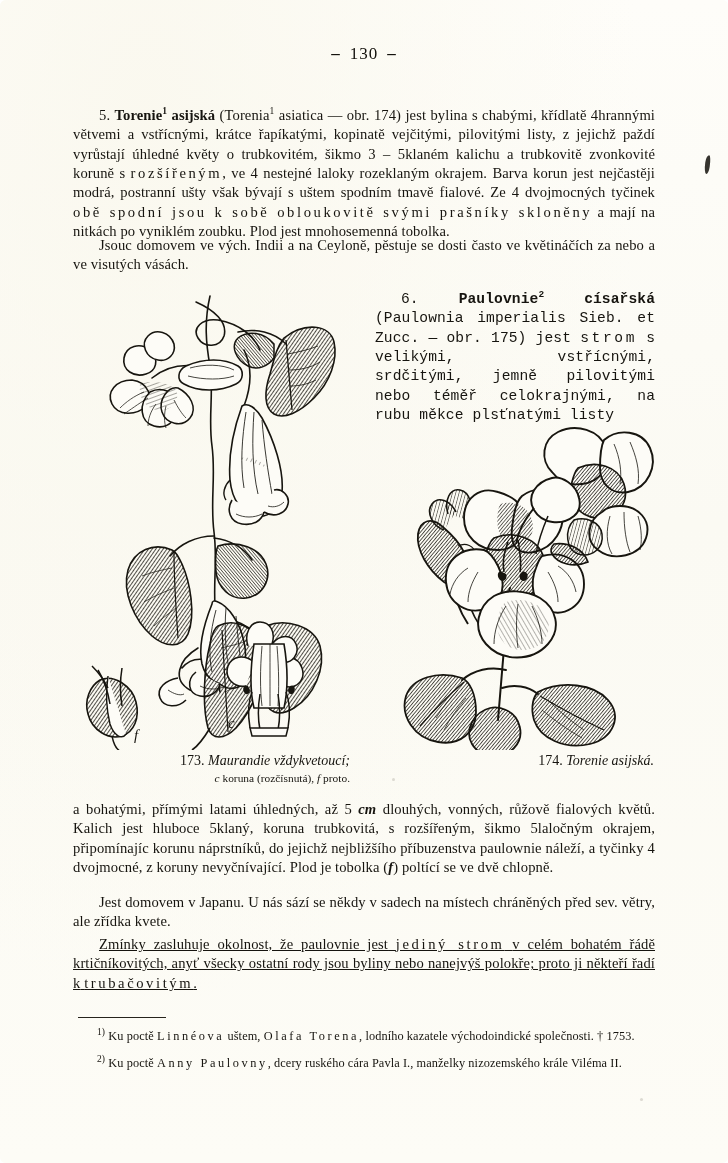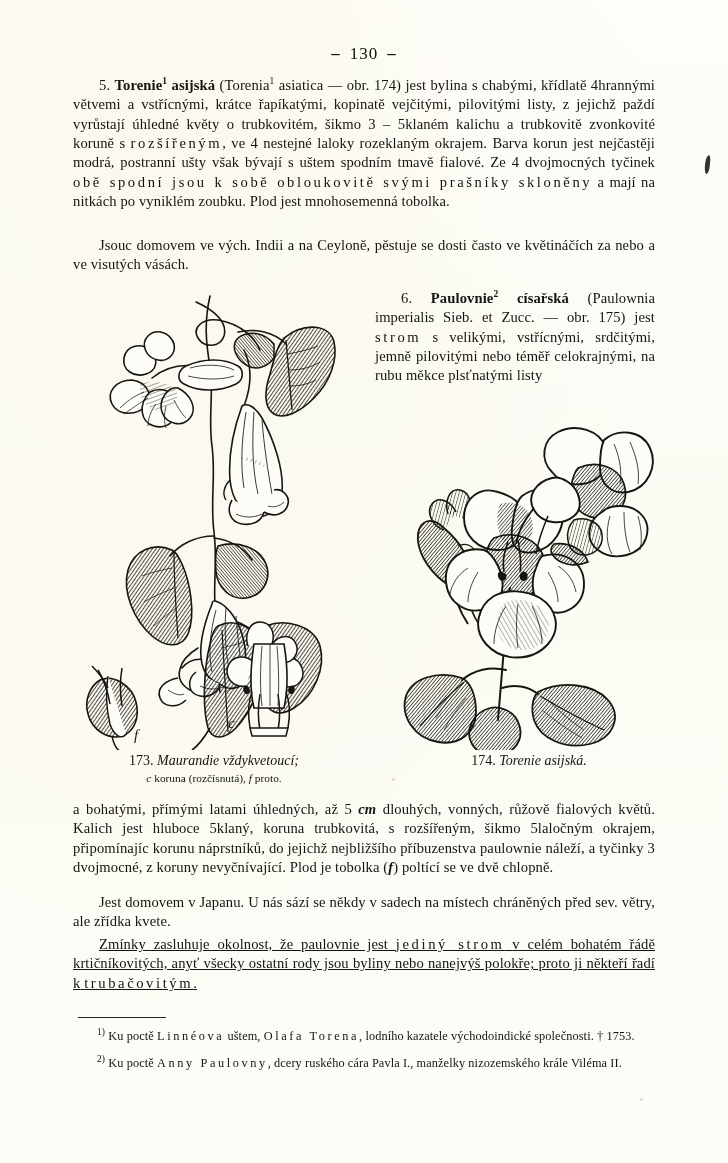--- a/index.html
+++ b/index.html
@@ -57,51 +57,51 @@
     letter-spacing: 0.1px;
   }
   p { margin: 0 0 0 0; }
   p + p { margin-top: 8px; }
   .indent { text-indent: 26px; }
   .bk { font-weight: 700; }
   .sp { letter-spacing: 2.6px; }
   .it { font-style: italic; font-weight: bold; }
   .sup { font-size: 9.5px; vertical-align: super; }
 
-  #para-torenie { top: 72px; font-family: Liberation Serif, serif; }
+  #para-torenie { top: 102px; font-family: Liberation Serif, serif; }
   #para-ceylon  { top: 236px; }
 
   
   #para-paulovnie {
     position: absolute;
     left: 375px;
     top: 285px;
     width: 280px;
     font-size: 14.6px;
     line-height: 19.4px;
     text-align: justify;
     letter-spacing: 0.1px;
   }
-  #para-paulovnie .lead { text-indent: 26px; }
+  #para-paulovnie .lead { text-indent: 26px; font-family: Liberation Mono, monospace; }
 
   #para-bohatymi { top: 800px; }
   #para-japan    { top: 893px; }
   #para-zminky   { top: 935px; text-decoration: underline; }
 
   
   .fig {
     position: absolute;
   }
   #fig-173 { left: 78px; top: 288px; width: 262px; height: 462px; }
   #fig-174 { left: 402px; top: 420px; width: 262px; height: 330px; }
   .fig svg { display: block; width: 100%; height: 100%; }
 
   .caption {
     position: absolute;
-    text-align: center;
+    text-align: right;
     font-size: 14px;
     line-height: 17px;
   }
   #cap-173 { left: 78px; top: 752px; width: 272px; }
   #cap-174 { left: 404px; top: 752px; width: 250px; }
   .caption .num { font-style: normal; }
   .caption .name { font-style: italic; }
   .caption .sub {
     display: block;
     font-size: 11.4px;
@@ -448,21 +448,21 @@
 
     <div class="caption" id="cap-174">
       <span class="num">174.</span>
       <span class="name">Torenie asijská.</span>
     </div>
 
     <div class="col-full" id="para-bohatymi">
       <p>
         <span>a bohatými, přímými latami úhledných, až 5</span>
         <span class="it">cm</span>
-        <span>dlouhých, vonných, růžově fialových květů. Kalich jest hluboce 5klaný, koruna trubkovitá, s rozšířeným, šikmo 5laločným okrajem, připomínajíc korunu náprstníků, do jejichž nejbližšího příbuzenstva paulownie náleží, a tyčinky 3 dvojmocné, z koruny nevyčnívající. Plod je tobolka (</span><span class="it">f</span><span>) poltící se ve dvě chlopně.</span>
+        <span>dlouhých, vonných, růžově fialových květů. Kalich jest hluboce 5klaný, koruna trubkovitá, s rozšířeným, šikmo 5laločným okrajem, připomínajíc korunu náprstníků, do jejichž nejbližšího příbuzenstva paulownie náleží, a tyčinky 4 dvojmocné, z koruny nevyčnívající. Plod je tobolka (</span><span class="it">f</span><span>) poltící se ve dvě chlopně.</span>
       </p>
     </div>
 
     <div class="col-full" id="para-japan">
       <p class="indent">Jest domovem v Japanu. U nás sází se někdy v sadech na místech chráněných před sev. větry, ale zřídka kvete.</p>
     </div>
 
     <div class="col-full" id="para-zminky">
       <p class="indent">
         <span>Zmínky zasluhuje okolnost, že paulovnie jest</span>

